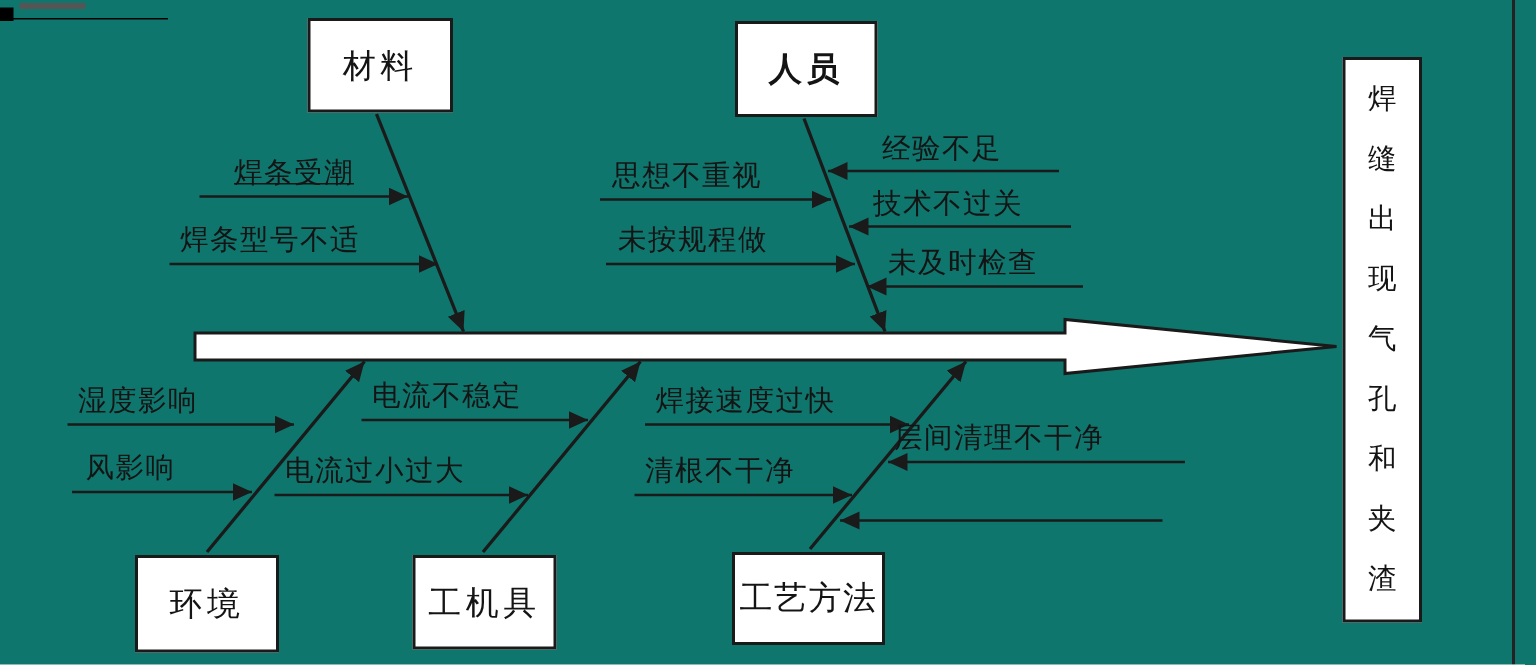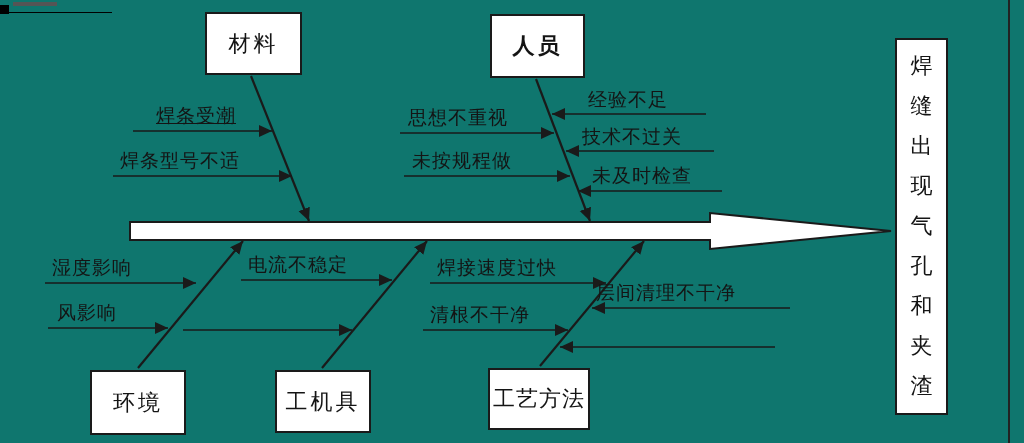--- a/index.html
+++ b/index.html
@@ -21,21 +21,21 @@
   }
   .cause {
     position:absolute; font-size:19px; letter-spacing:1px;
     white-space:nowrap; color:#141414; line-height:1.2;
   }
   .effect-box {
     position:absolute; left:895px; top:38px; width:53px; height:377px;
     border:2px solid #1a1a1a; background:#ffffff;
   }
   .effect-text {
-    width:24px; margin:6px auto 0; font-size:22px; line-height:40px;
+    width:24px; margin:6px auto 0; font-size:19px; line-height:40px;
     text-align:center; word-break:break-all; color:#141414;
   }
 
   
   .artifact { position:absolute; background:#000; }
   .artifact-smudge { position:absolute; background:#555; }
 </style>
 </head>
 <body>
 
@@ -102,20 +102,21 @@
   <div class="cause" style="left:412px; top:149px;">未按规程做</div>
 
   <div class="cause" style="left:588px; top:88px;">经验不足</div>
   <div class="cause" style="left:582px; top:125px;">技术不过关</div>
   <div class="cause" style="left:592px; top:164px;">未及时检查</div>
 
   <div class="cause" style="left:52px; top:256px;">湿度影响</div>
   <div class="cause" style="left:57px; top:301px;">风影响</div>
 
   <div class="cause" style="left:248px; top:253px;">电流不稳定</div>
+  <div class="cause" style="left:190px; top:303px;">电流过小过大</div>
 
   <div class="cause" style="left:437px; top:256px;">焊接速度过快</div>
   <div class="cause" style="left:430px; top:303px;">清根不干净</div>
 
   <div class="cause" style="left:596px; top:281px;">层间清理不干净</div>
 
   <div class="effect-box">
     <div class="effect-text">焊缝出现气孔和夹渣</div>
   </div>
 

